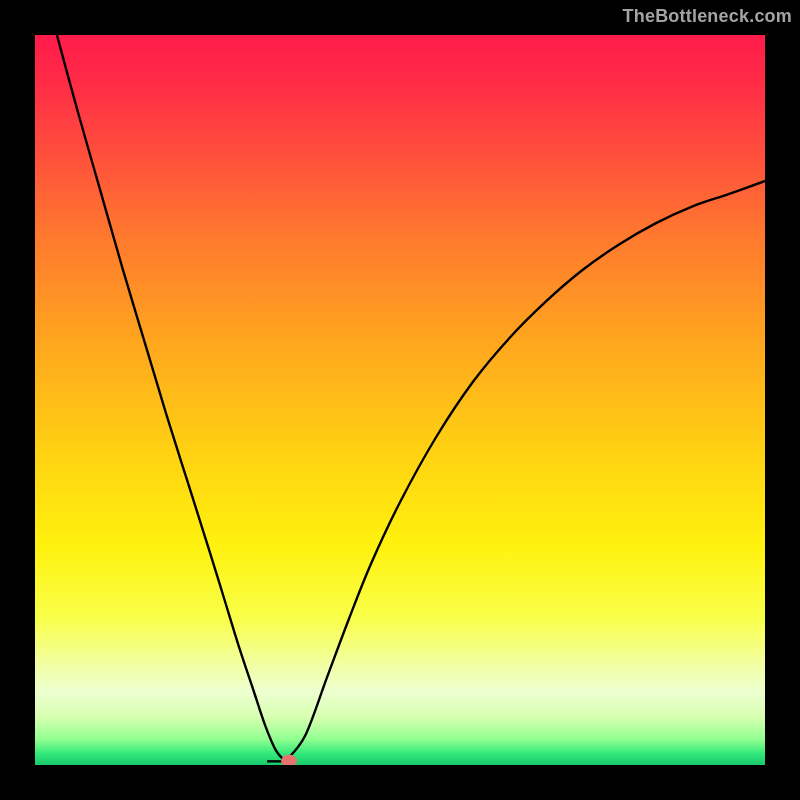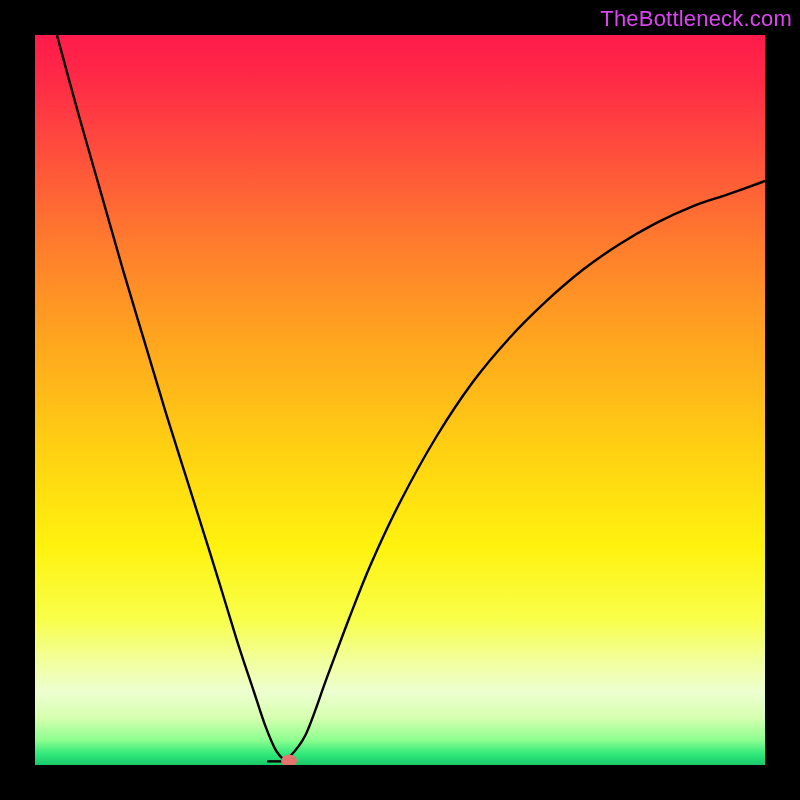--- a/index.html
+++ b/index.html
@@ -24,23 +24,23 @@
     top: 35px;
     left: 35px;
     width: 730px;
     height: 730px;
     overflow: hidden;
   }
   .watermark {
     position: absolute;
     top: 6px;
     right: 8px;
-    color: #d946ef;
-    font-size: 22px;
-    font-weight: 400;
+    color: #a3a3a3;
+    font-size: 18px;
+    font-weight: 700;
     letter-spacing: 0.2px;
     user-select: none;
   }
   svg { display: block; }
 </style>
 </head>
 <body>
 
 <div class="frame">
 

